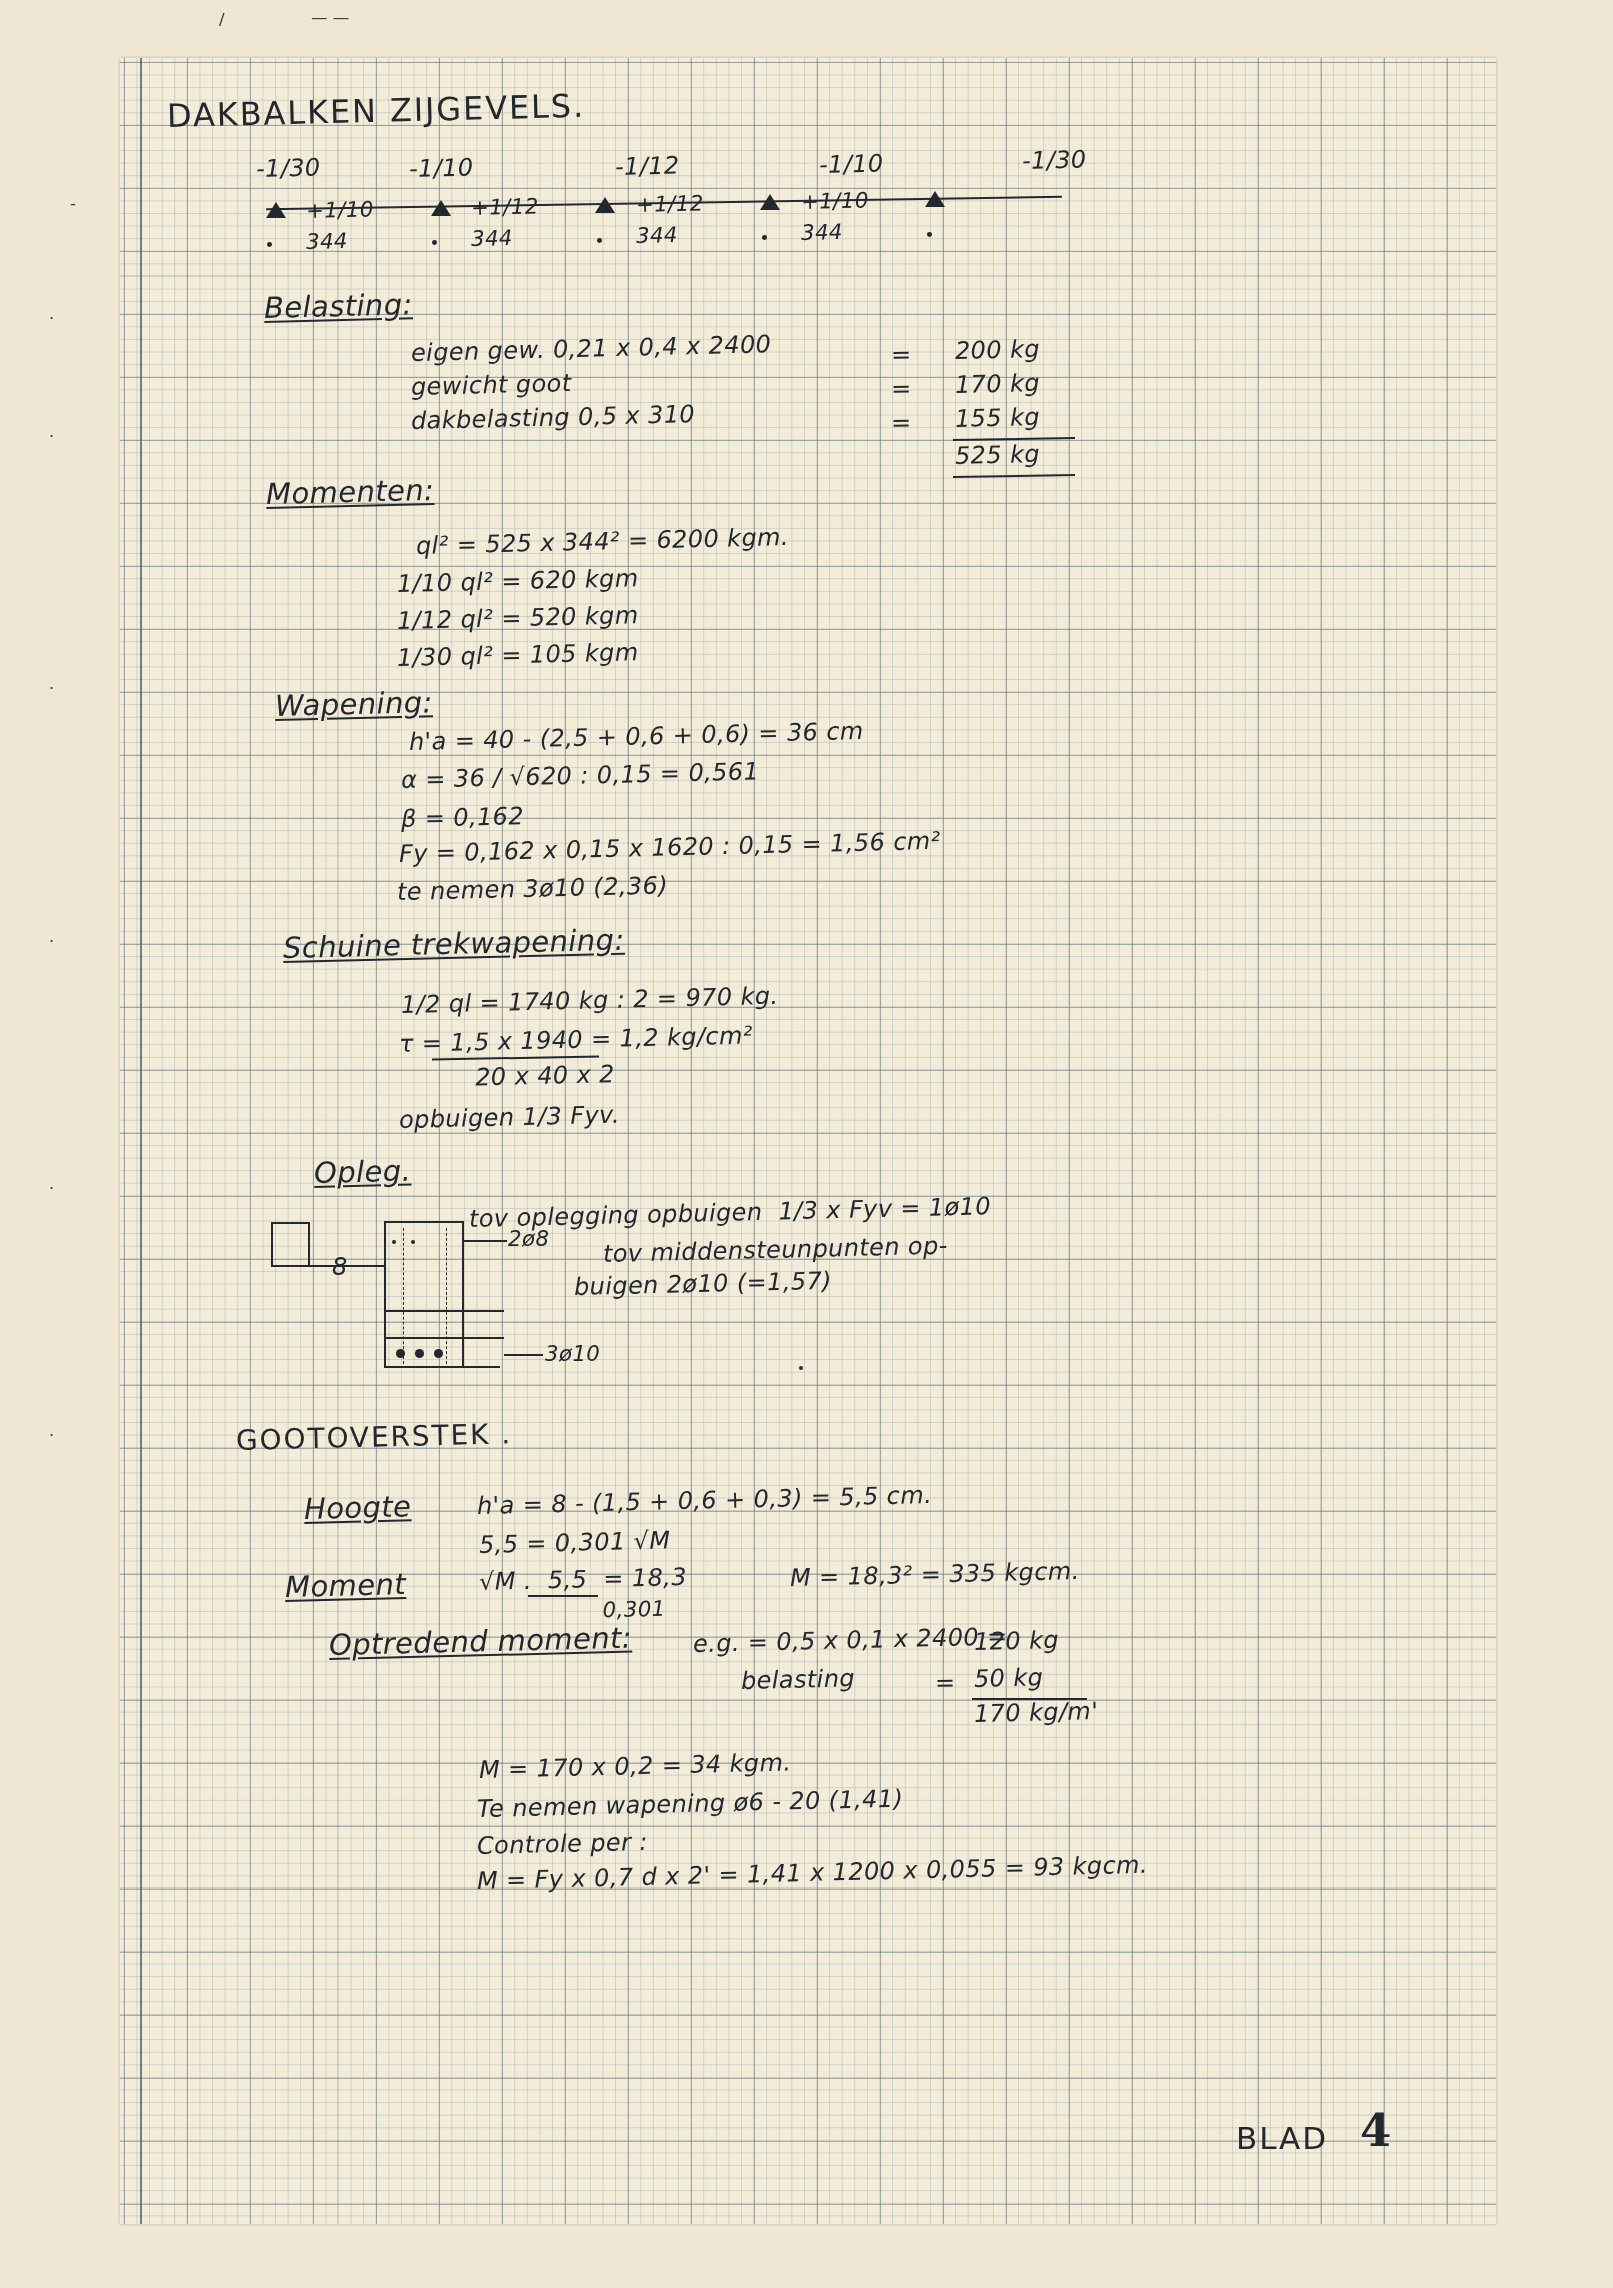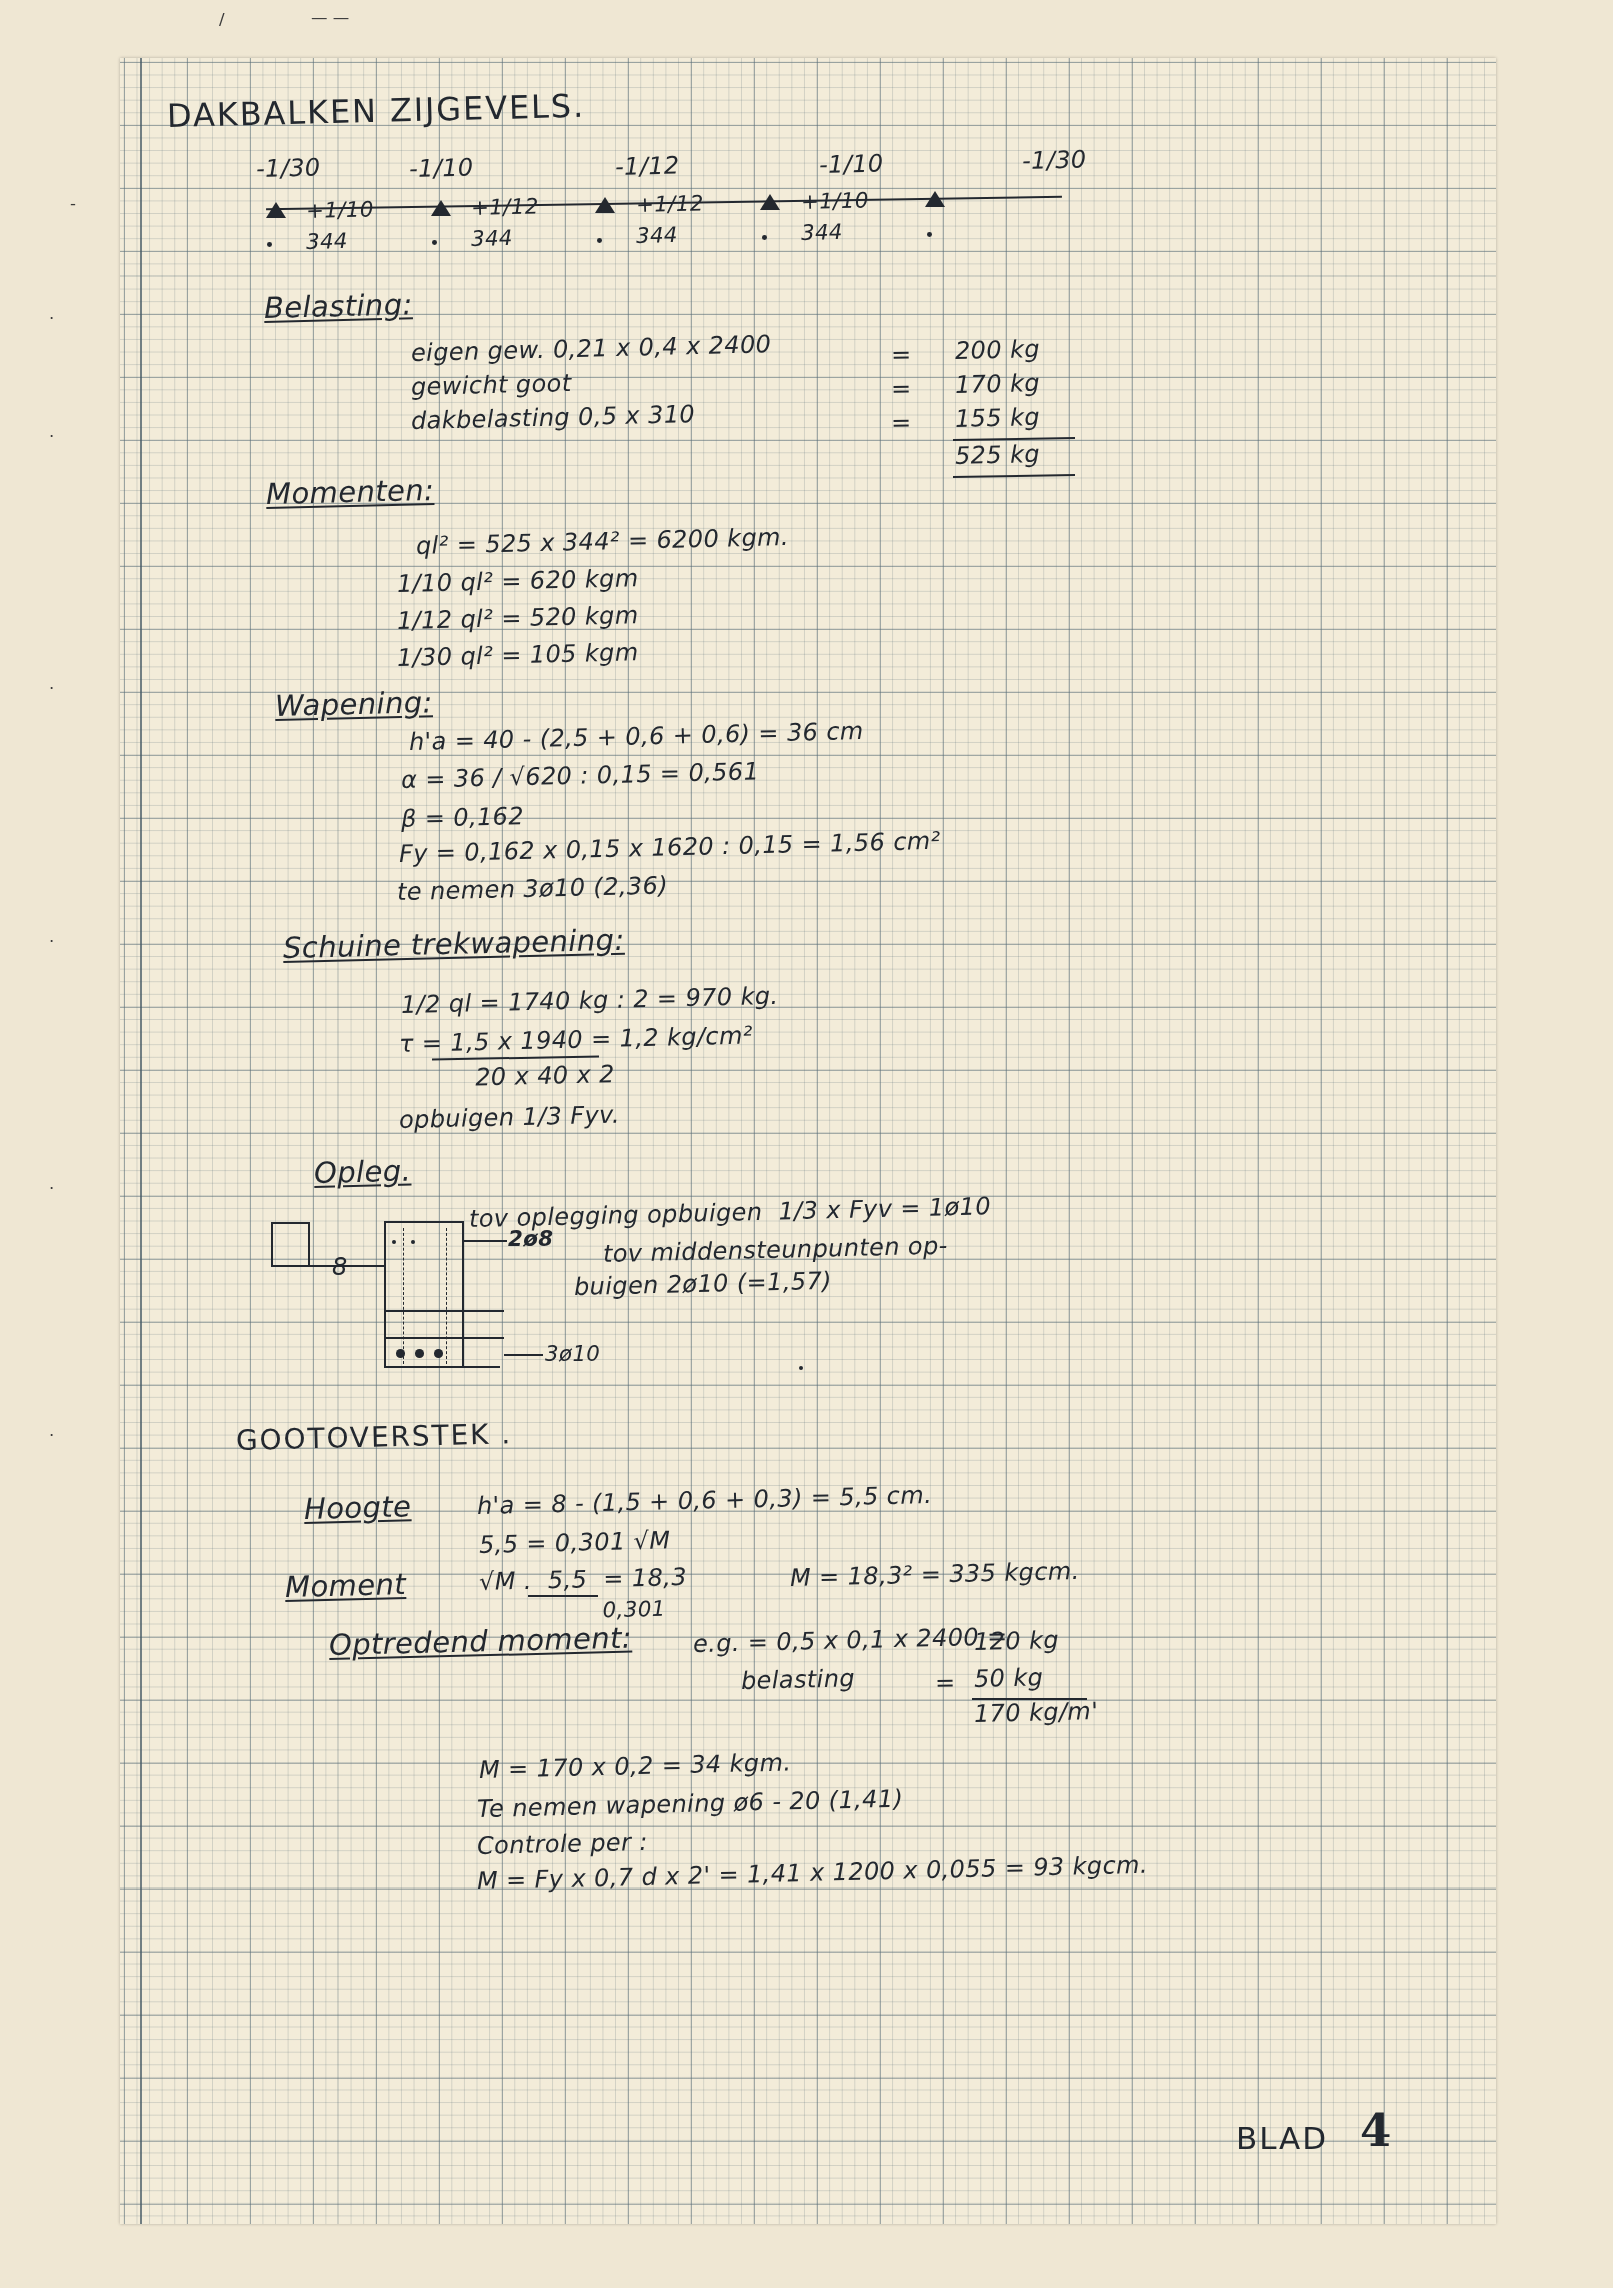--- a/index.html
+++ b/index.html
@@ -180,21 +180,21 @@
   <div class="sk skh" style="left:264px;top:1252px;width:120px;"></div>
   <div class="sk skh" style="left:264px;top:1279px;width:120px;"></div>
   <div class="rebar" style="left:276px;top:1291px;"></div>
   <div class="rebar" style="left:295px;top:1291px;"></div>
   <div class="rebar" style="left:314px;top:1291px;"></div>
   <div class="smdot" style="left:272px;top:1182px;"></div>
   <div class="smdot" style="left:291px;top:1182px;"></div>
 
   <div class="hw med" style="left:212px;top:1195px;">8</div>
   <div class="sk skh" style="left:342px;top:1182px;width:45px;"></div>
-  <div class="hw sm" style="left:388px;top:1168px;font-weight:bold;">2ø8</div>
+  <div class="hw sm" style="left:388px;top:1168px;">2ø8</div>
   <div class="sk skh" style="left:384px;top:1296px;width:39px;"></div>
   <div class="hw sm" style="left:425px;top:1283px;">3ø10</div>
   <div class="smdot" style="left:679px;top:1308px;"></div>
 
   <div class="hw title rot1" style="left:116px;top:1366px;font-size:28px;">GOOTOVERSTEK .</div>
 
   <div class="hw big u rot1" style="left:184px;top:1434px;">Hoogte</div>
   <div class="hw med rot1" style="left:357px;top:1434px;">h'a = 8 - (1,5 + 0,6 + 0,3) = 5,5 cm.</div>
   <div class="hw med rot1" style="left:359px;top:1473px;">5,5 = 0,301 √M</div>
 

